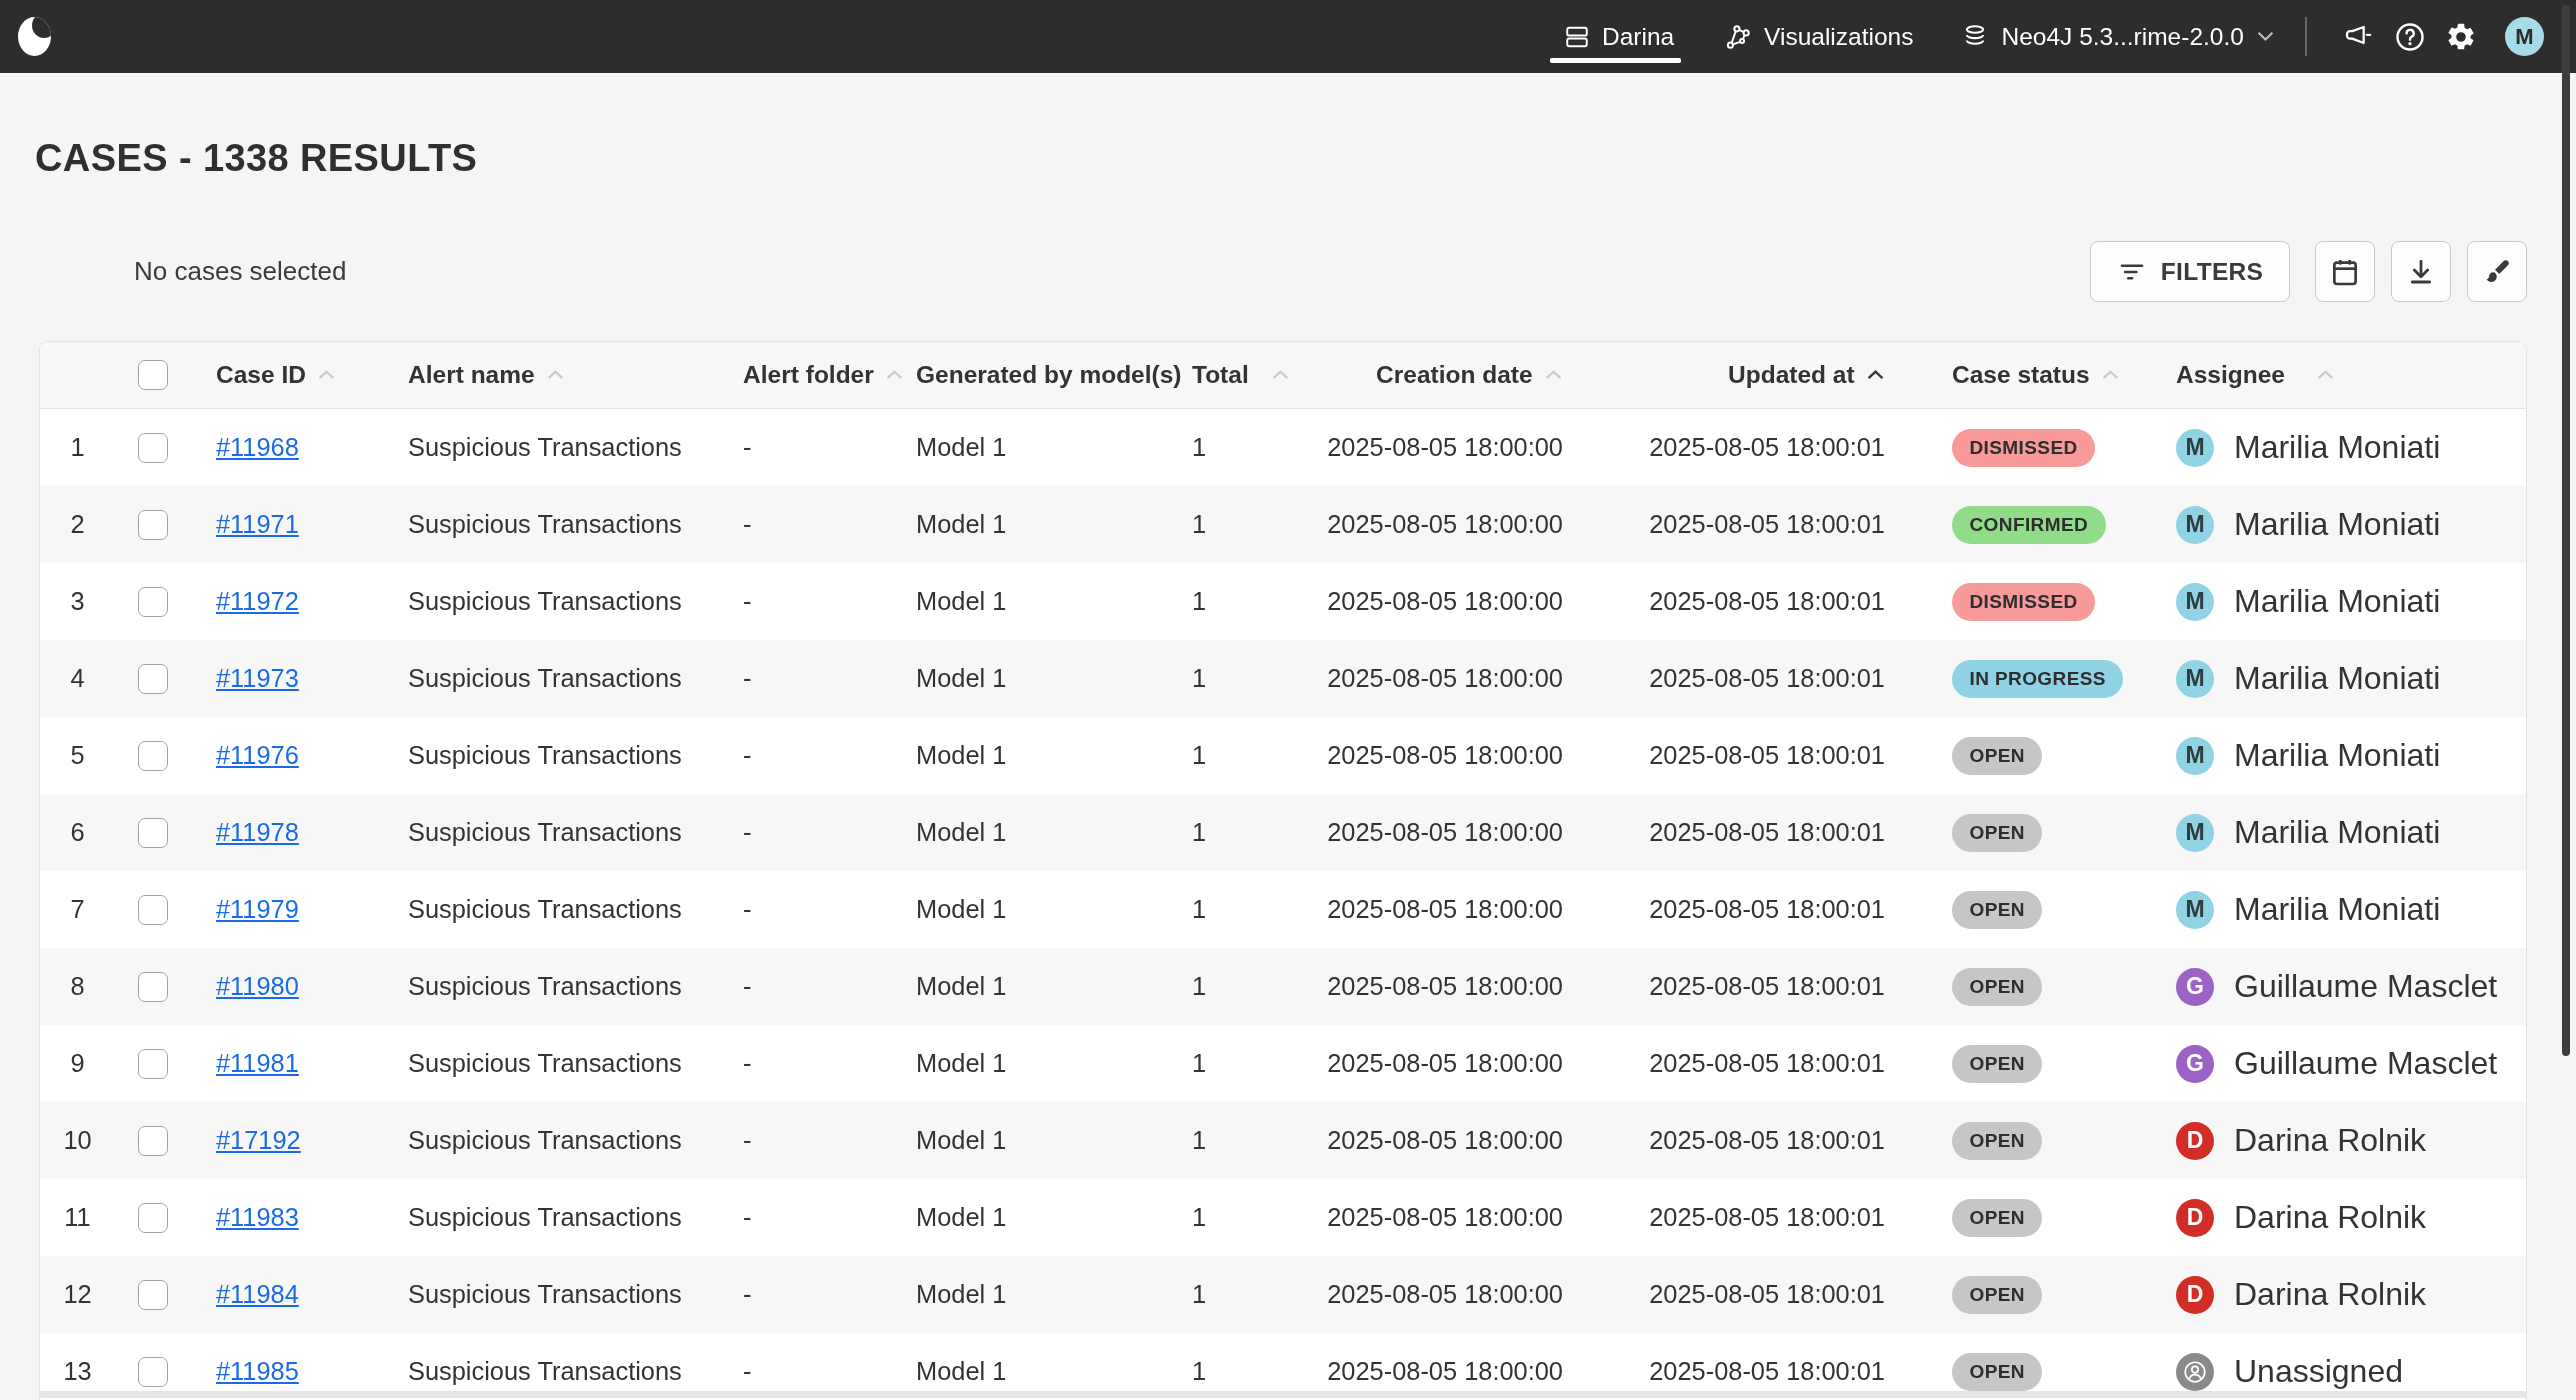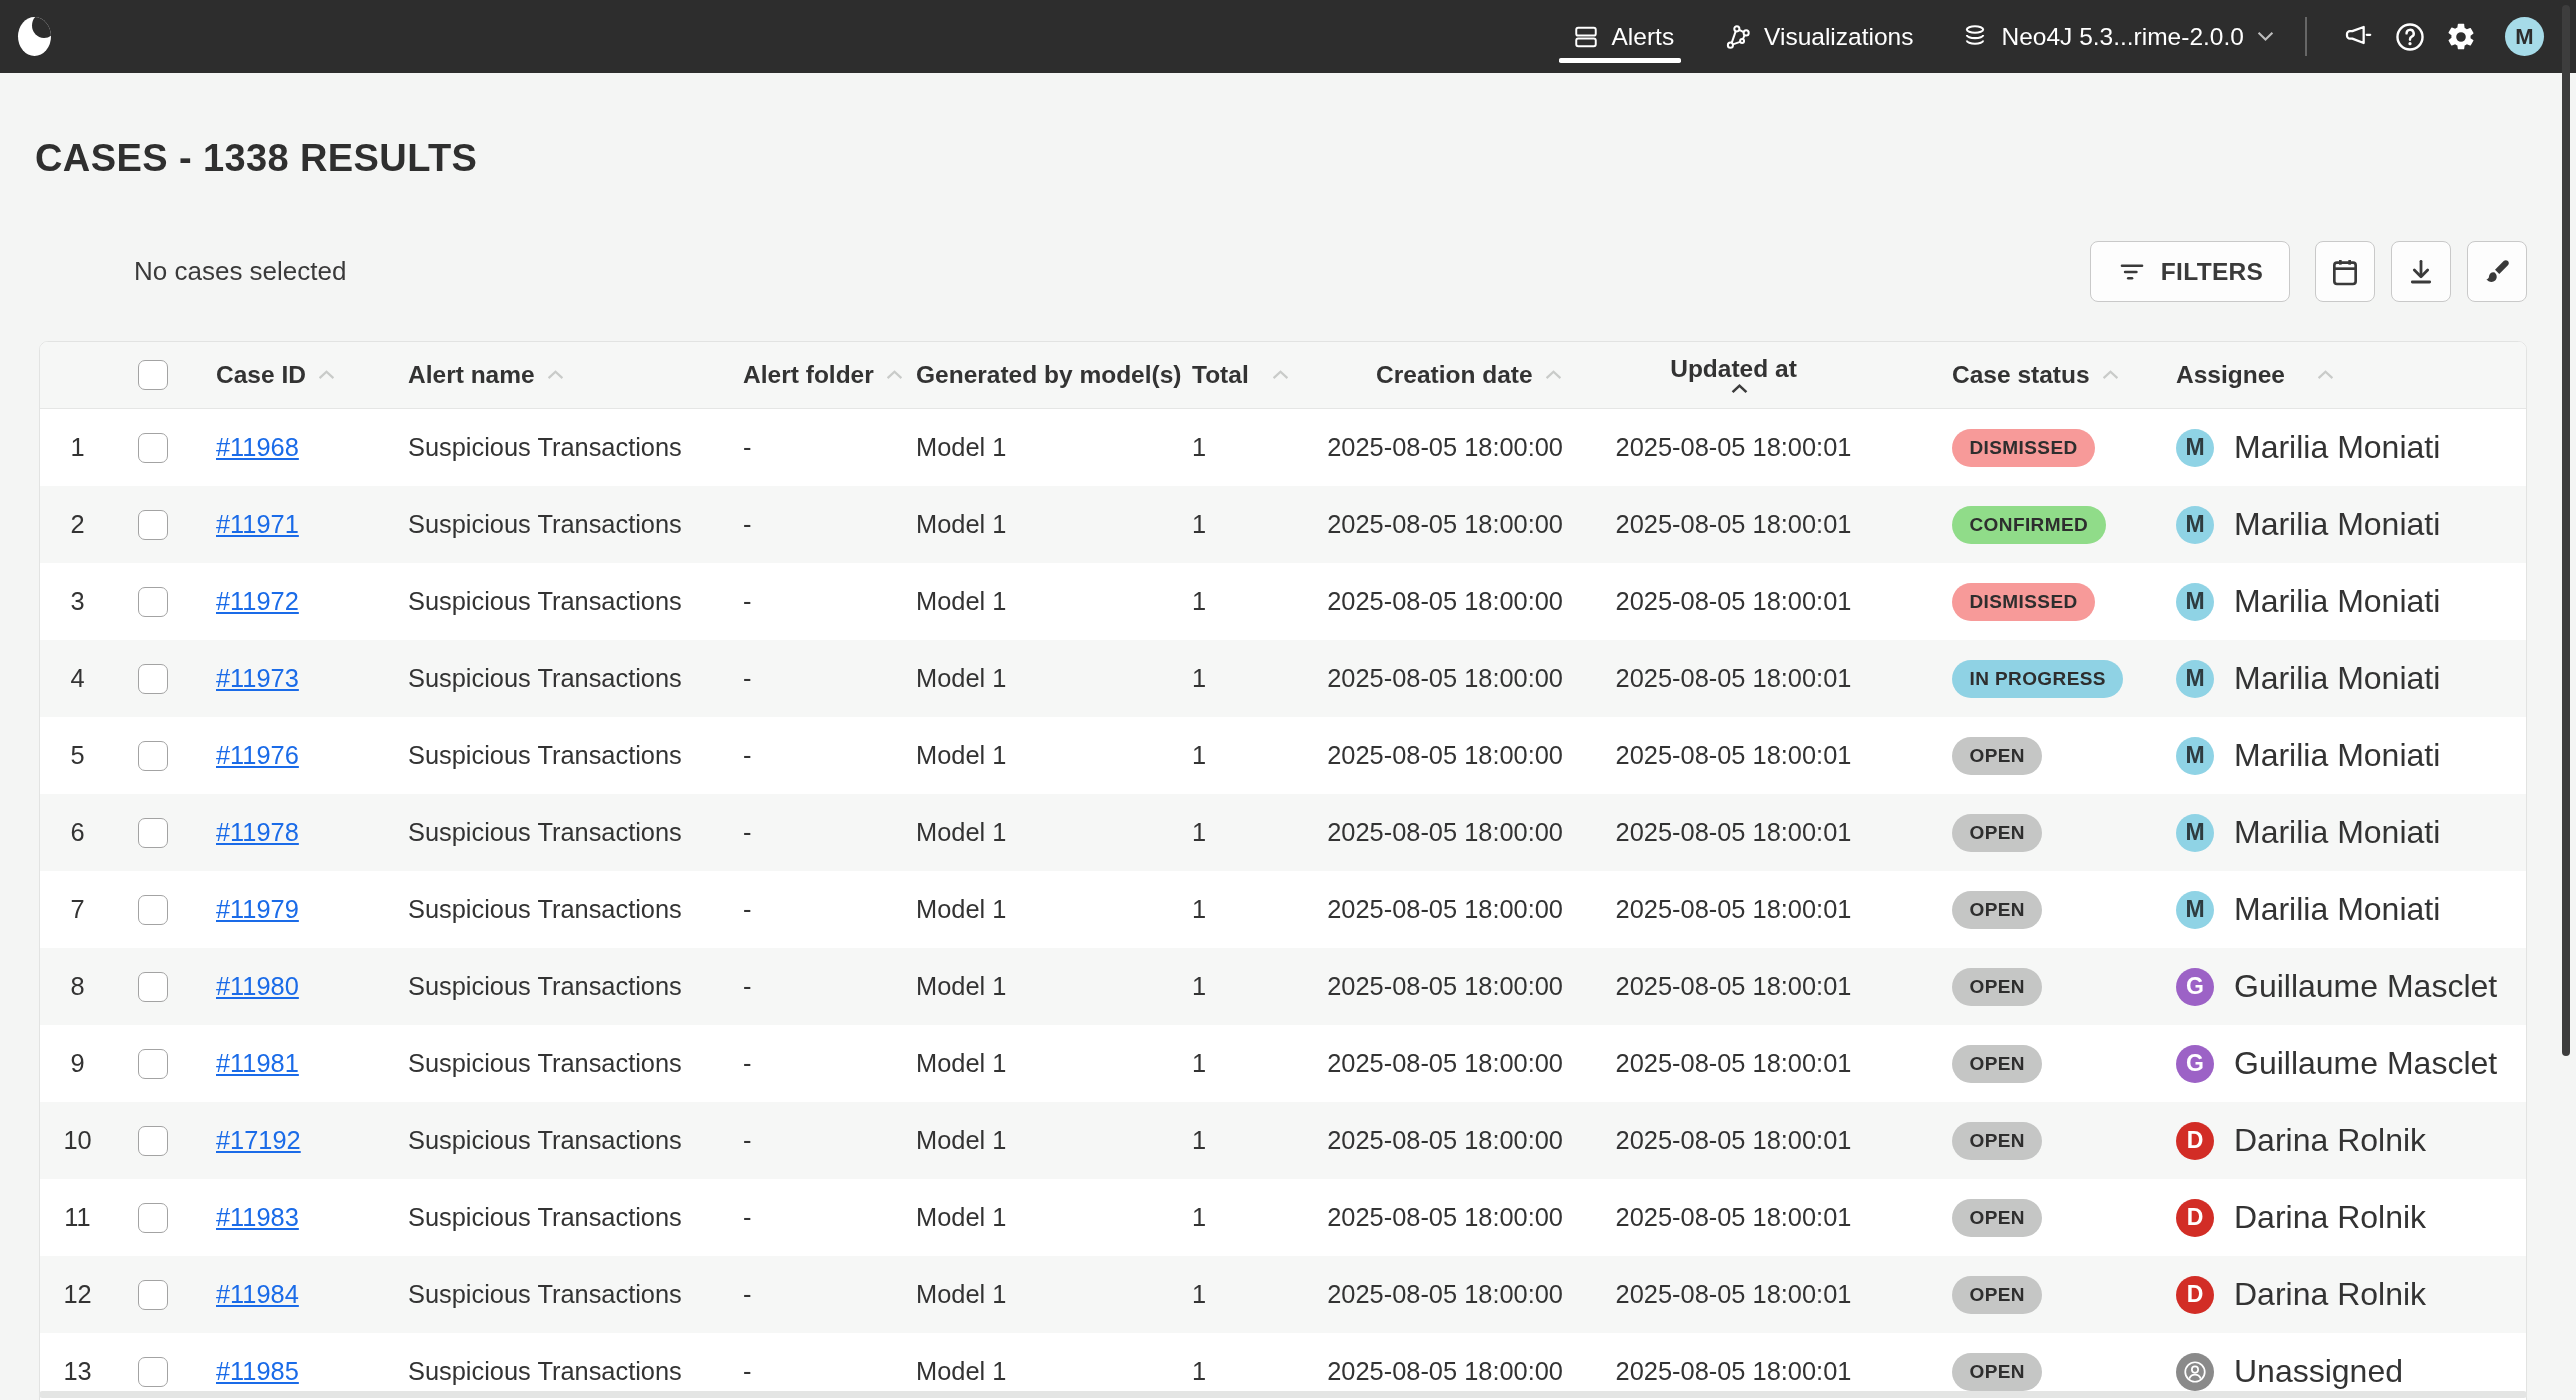--- a/index.html
+++ b/index.html
@@ -105,21 +105,21 @@
 
   .cell { display: flex; align-items: center; overflow: hidden; white-space: nowrap; }
   .c-num { justify-content: center; }
   .c-check { justify-content: center; }
   .c-id { padding-left: 26px; }
   .c-name { padding-left: 32px; }
   .c-folder { padding-left: 6.1px; }
   .c-model { padding-left: 13px; }
   .c-total { justify-content: flex-start; padding-right: 12.3px; gap: 11px; }
   .c-created { justify-content: flex-end; padding-right: 19px; }
-  .c-updated { justify-content: flex-end; padding-right: 21px; flex-direction: column; }
+  .c-updated { justify-content: flex-end; padding-right: 21px; }
   .c-status { padding-left: 46px; }
   .c-assignee { padding-left: 7px; gap: 20px; }
 
   .h-cell { cursor: pointer; }
   .sort-chevron { margin-left: 11.4px; flex: 0 0 auto; }
   .sort-muted { color: #c9cbc9; }
   .sort-active { color: #3c3c3c; }
 
   .checkbox {
     width: 30px; height: 30px; border: 1.8px solid #a3a3a3; border-radius: 7px;
@@ -155,21 +155,21 @@
 
 <header class="navbar">
   <div class="logo"></div>
 
   <nav class="nav-right">
     <div class="nav-tab active">
       <svg class="nav-icon" width="26" height="26" viewBox="0 0 24 24" fill="none" stroke="#fff" stroke-width="1.8">
         <rect x="3" y="3.5" width="18" height="7.2" rx="1.8"></rect>
         <rect x="3" y="13.3" width="18" height="7.2" rx="1.8"></rect>
       </svg>
-      <span>Alerts</span>
+      <span>Darina</span>
     </div>
 
     <div class="nav-tab">
       <svg class="nav-icon" width="28" height="28" viewBox="0 0 24 24" fill="none" stroke="#fff" stroke-width="1.7">
         <circle cx="5.5" cy="19" r="2.2"></circle>
         <circle cx="11" cy="5" r="2.2"></circle>
         <circle cx="19" cy="8.5" r="2.2"></circle>
         <circle cx="15.5" cy="15.5" r="1.7"></circle>
         <path d="M6.6 17 L10 7.2"></path>
         <path d="M13.1 5.9 L16.9 7.8"></path>

